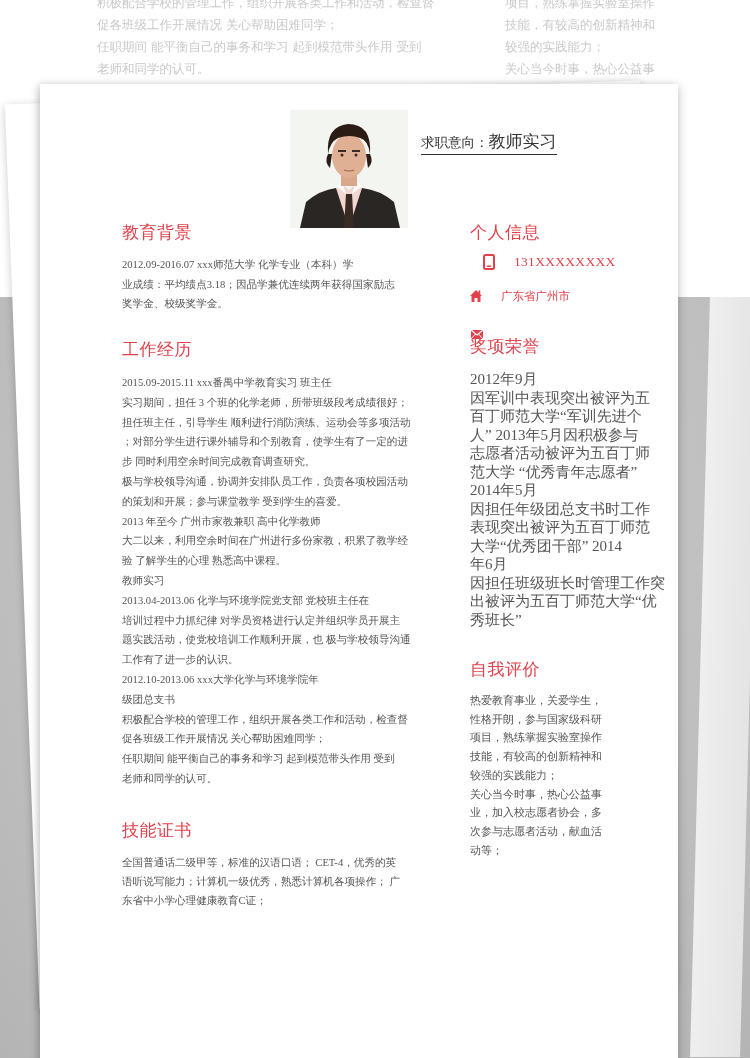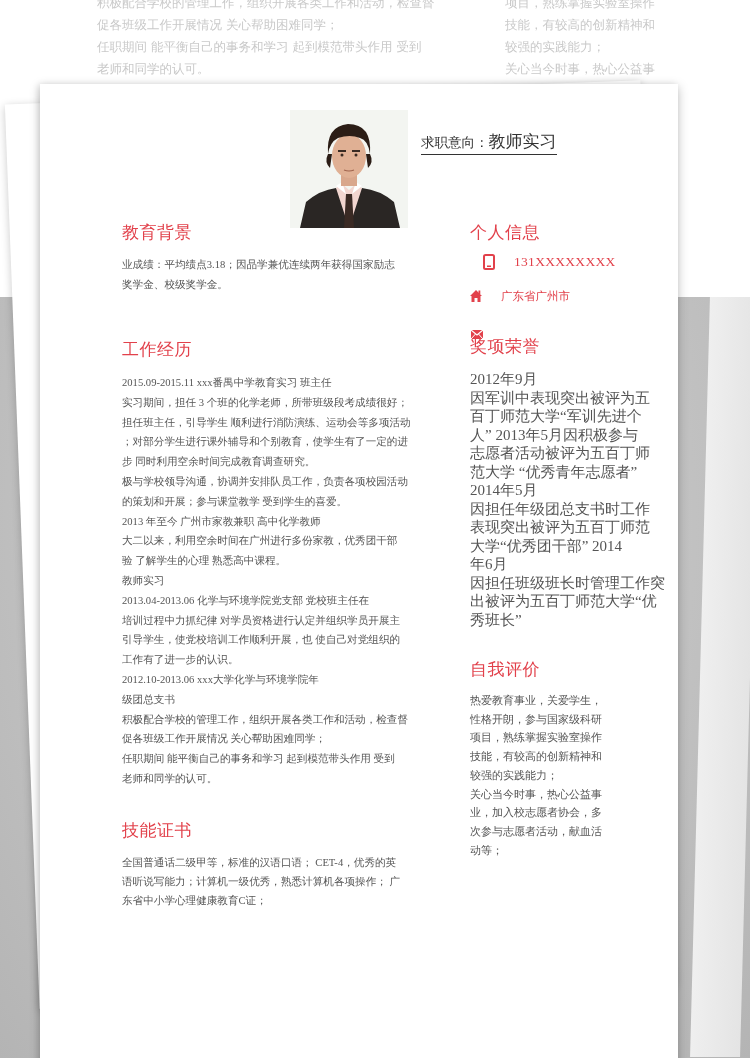--- a/index.html
+++ b/index.html
@@ -126,40 +126,41 @@
       <path d="M54 60 Q59 62 64 60" stroke="#a0644e" stroke-width="1.2" fill="none"></path>
     </svg>
   </div>
 
   <div class="objective">
     <span class="label">求职意向：</span><span class="value">教师实习</span>
   </div>
 
   <div class="section-title" style="left:82px; top:137px;">教育背景</div>
   <div class="text-block" style="left:82px; top:171px;">
+    <span class="line">2012.09-2016.07   xxx师范大学      化学专业（本科）学</span>
     <span class="line">业成绩：平均绩点3.18；因品学兼优连续两年获得国家励志</span>
     <span class="line">奖学金、校级奖学金。</span>
   </div>
 
   <div class="section-title" style="left:82px; top:254px;">工作经历</div>
   <div class="text-block" style="left:82px; top:289px; line-height:19.8px;">
     <span class="line">2015.09-2015.11     xxx番禺中学教育实习          班主任</span>
     <span class="line">实习期间，担任 3 个班的化学老师，所带班级段考成绩很好；</span>
     <span class="line">担任班主任，引导学生 顺利进行消防演练、运动会等多项活动</span>
     <span class="line">；对部分学生进行课外辅导和个别教育，使学生有了一定的进</span>
     <span class="line">步 同时利用空余时间完成教育调查研究。</span>
     <span class="line">极与学校领导沟通，协调并安排队员工作，负责各项校园活动</span>
     <span class="line">的策划和开展；参与课堂教学 受到学生的喜爱。</span>
     <span class="line">2013 年至今      广州市家教兼职       高中化学教师</span>
-    <span class="line">大二以来，利用空余时间在广州进行多份家教，优秀团干部</span>
+    <span class="line">大二以来，利用空余时间在广州进行多份家教，积累了教学经</span>
     <span class="line">验 了解学生的心理 熟悉高中课程。</span>
     <span class="line">教师实习</span>
     <span class="line">2013.04-2013.06      化学与环境学院党支部    党校班主任在</span>
     <span class="line">培训过程中力抓纪律 对学员资格进行认定并组织学员开展主</span>
-    <span class="line">引导学生，使党校培训工作顺利开展，也 使自己对党组织的</span>
+    <span class="line">题实践活动，使党校培训工作顺利开展，也 极与学校领导沟通</span>
     <span class="line">工作有了进一步的认识。</span>
     <span class="line">2012.10-2013.06     xxx大学化学与环境学院年</span>
     <span class="line"> 级团总支书</span>
     <span class="line"> 积极配合学校的管理工作，组织开展各类工作和活动，检查督</span>
     <span class="line">促各班级工作开展情况 关心帮助困难同学；</span>
     <span class="line">任职期间 能平衡自己的事务和学习 起到模范带头作用 受到</span>
     <span class="line">老师和同学的认可。</span>
   </div>
 
   <div class="section-title" style="left:82px; top:735px;">技能证书</div>

